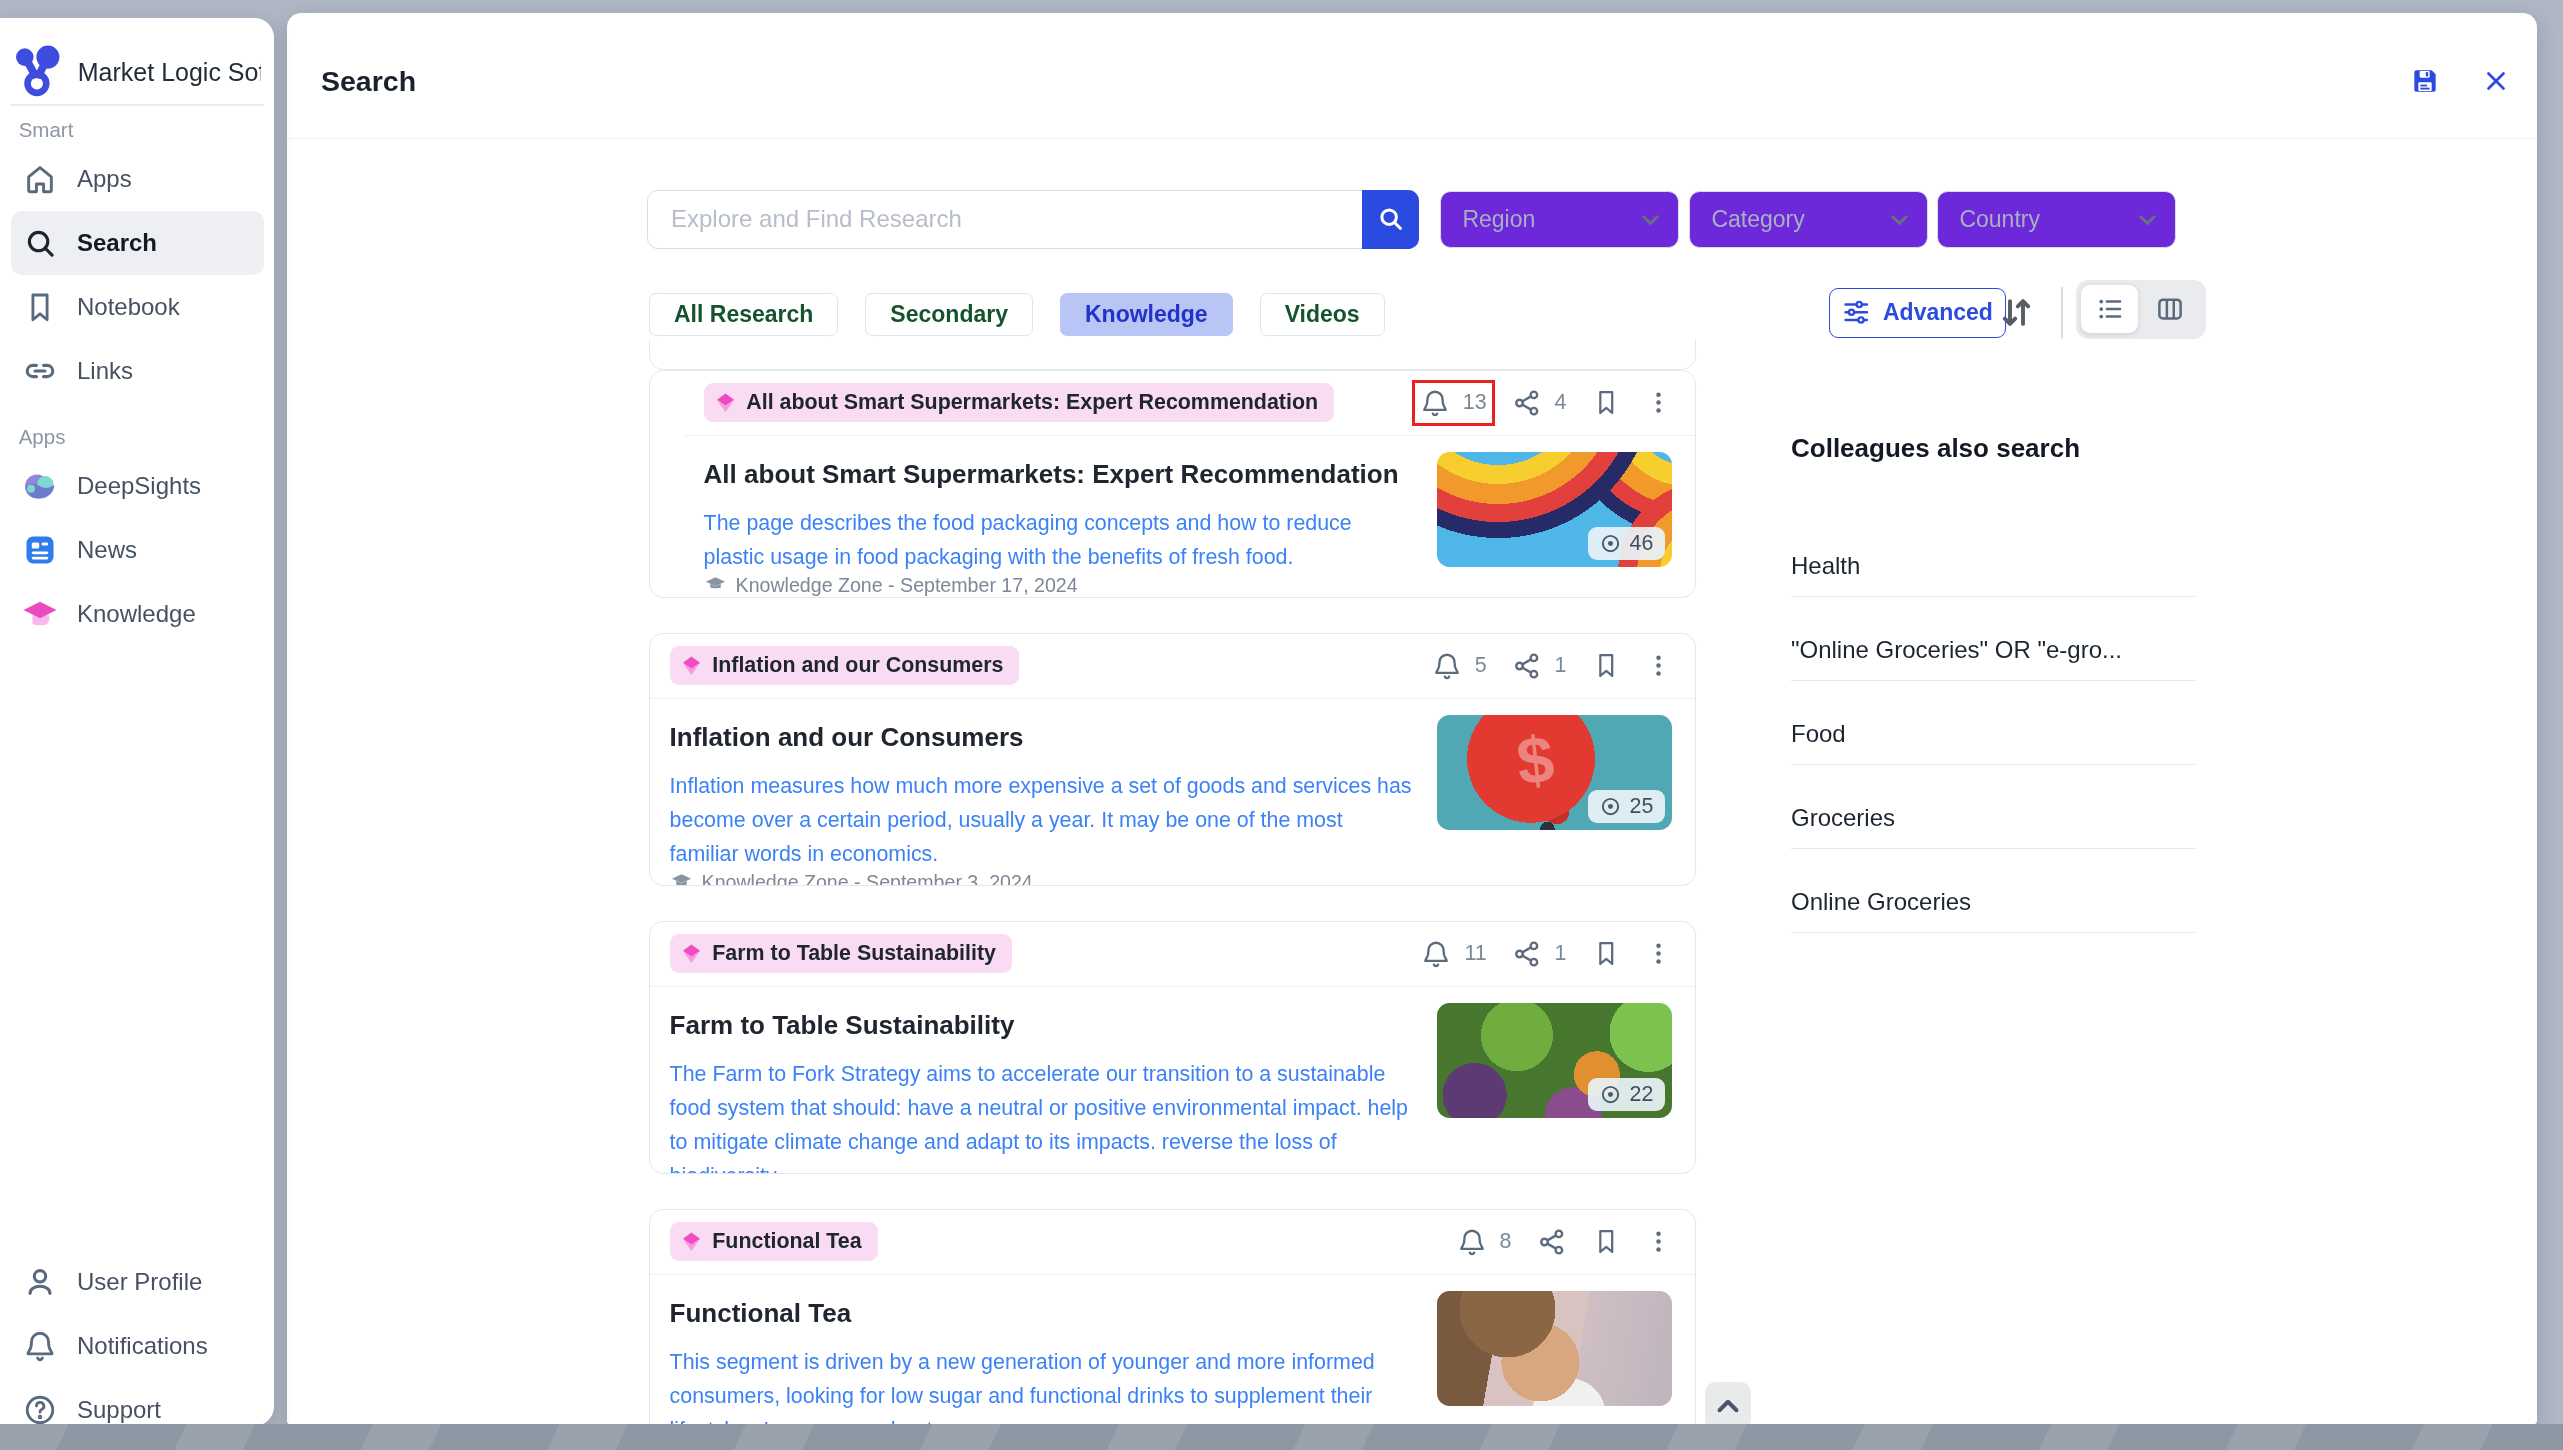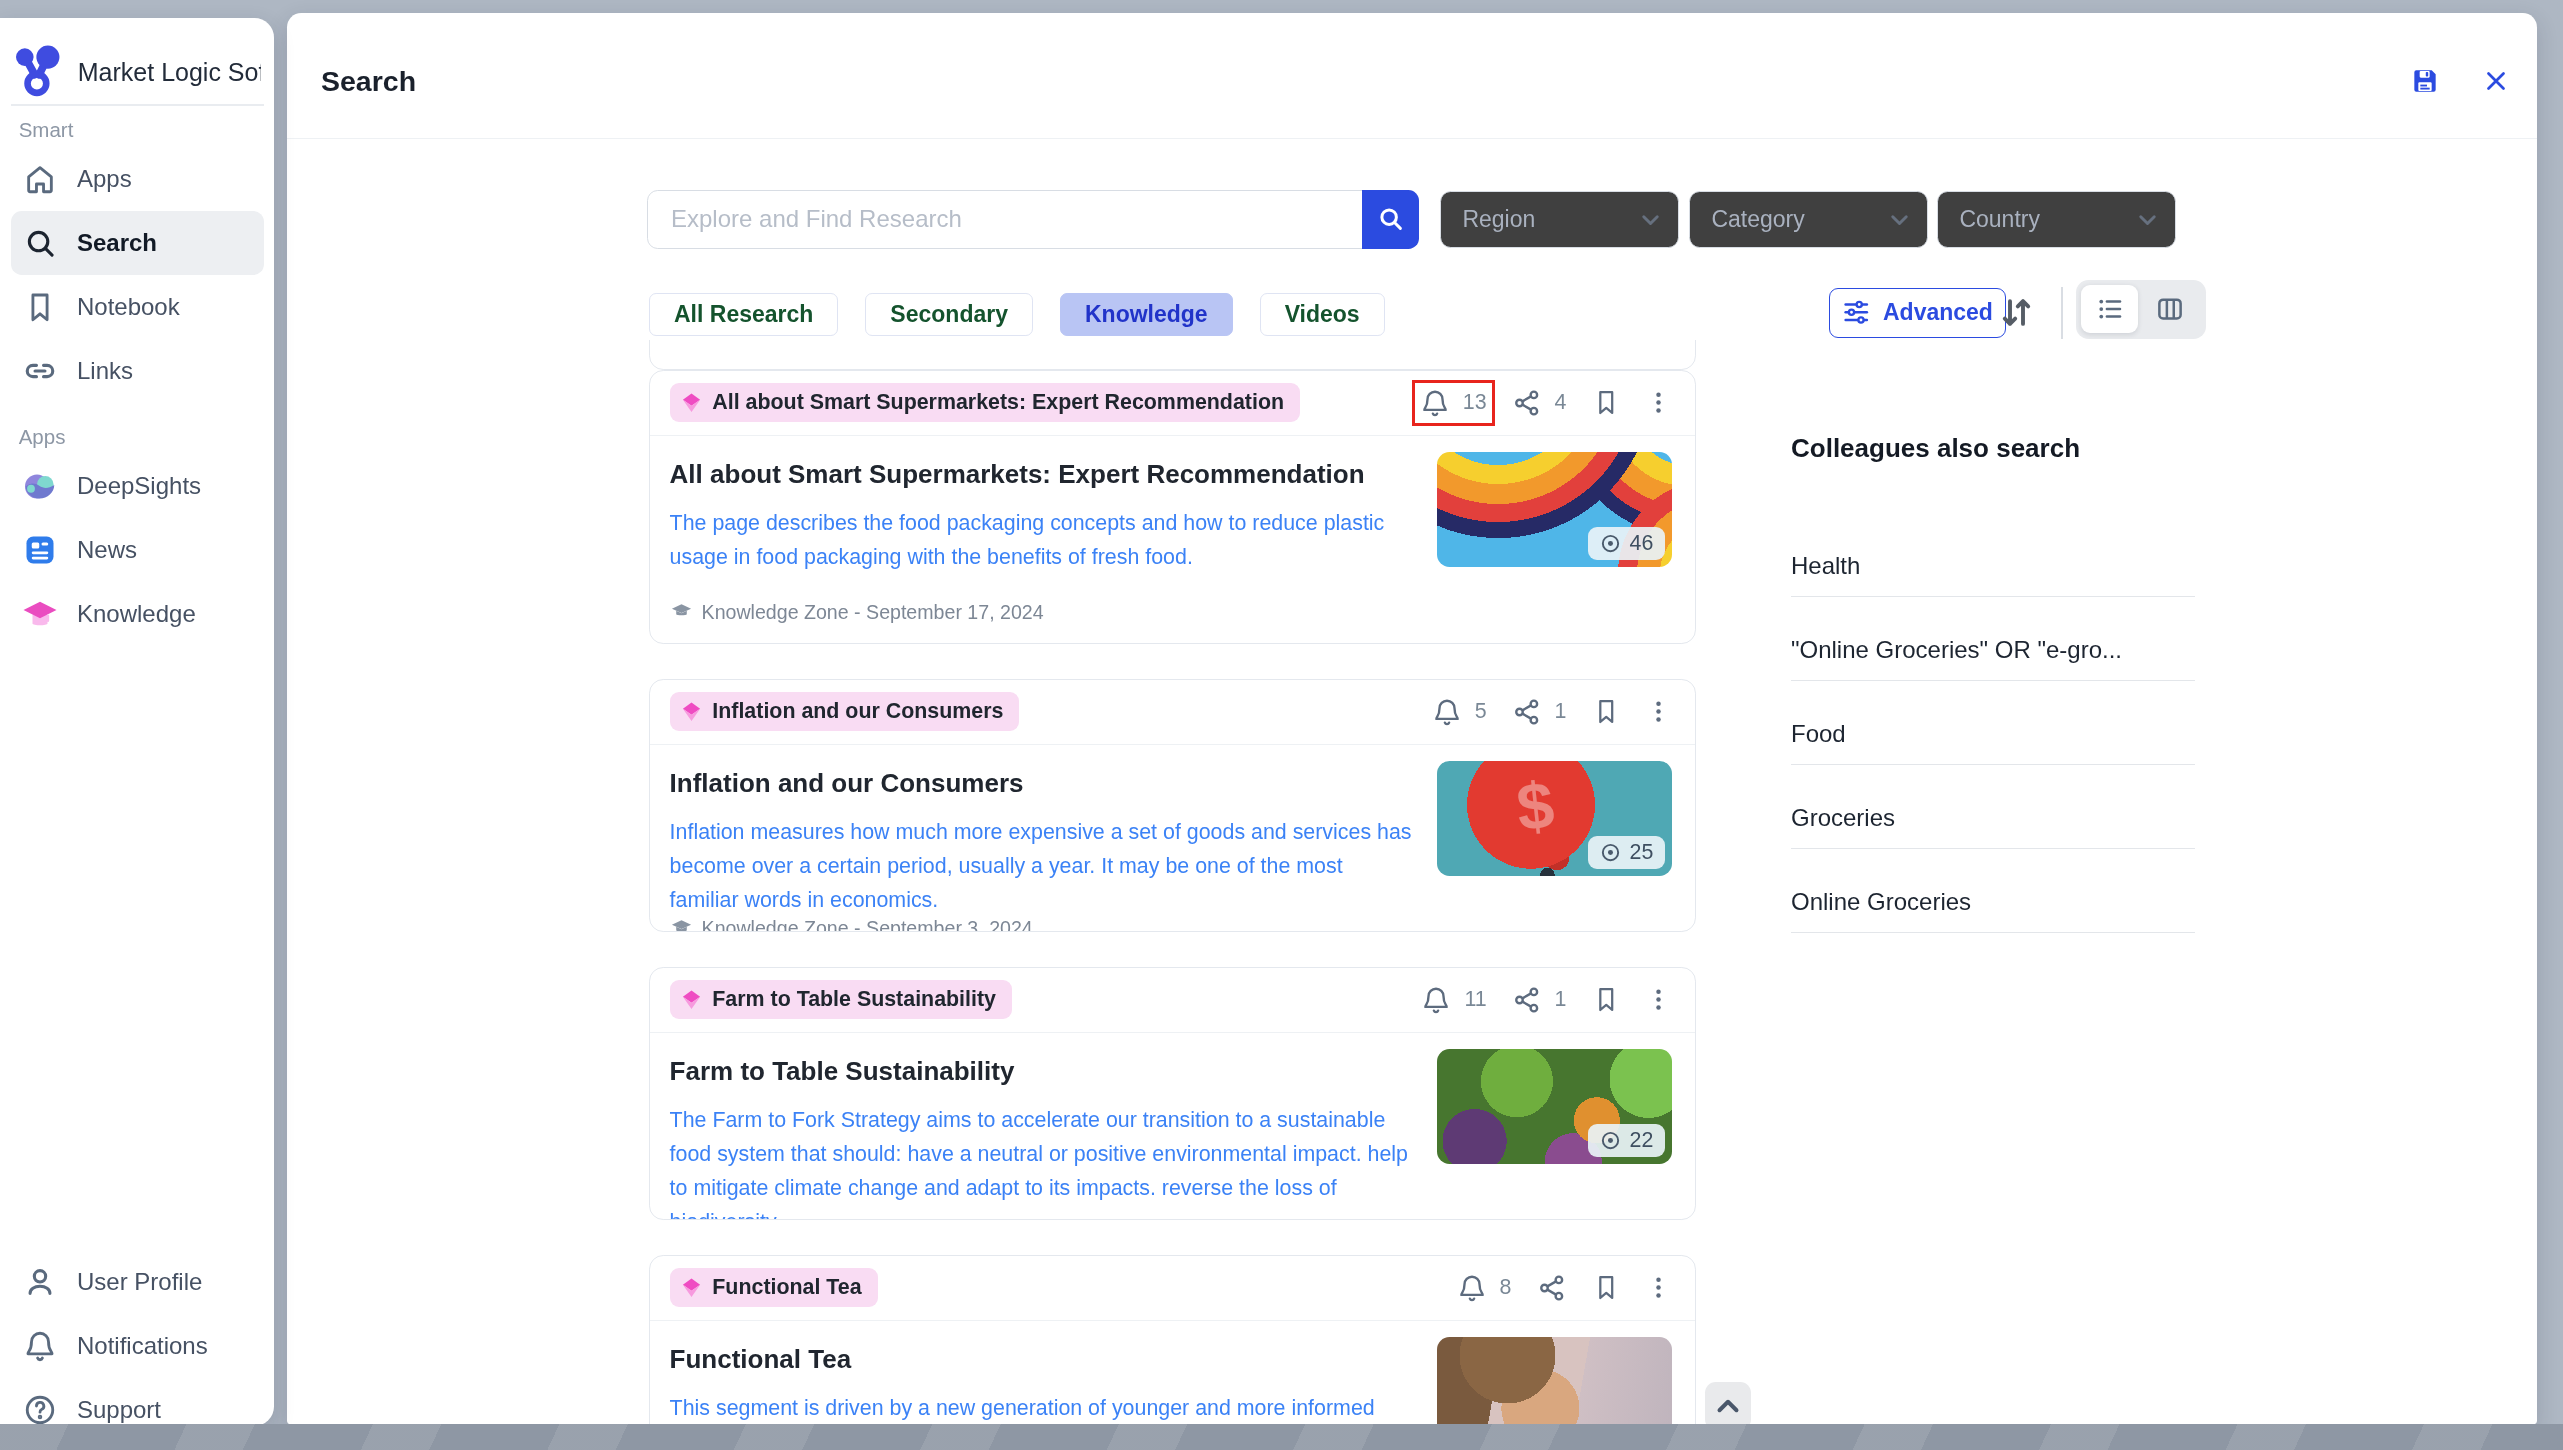--- a/index.html
+++ b/index.html
@@ -31,42 +31,42 @@
   .close-btn{left:2191px;}
   
   .search-wrap{position:absolute;left:360px;top:177px;width:772px;height:59px;}
   .search-input{width:100%;height:100%;box-sizing:border-box;border:1.8px solid #d8dde4;border-radius:10.7px;
                 padding:0 80px 0 23px;font-size:24px;color:#232c3a;font-family:"Liberation Sans",sans-serif;background:#fff;}
   .search-input::placeholder{color:#b6bdc8;}
   .search-go{position:absolute;right:0;top:0;width:57px;height:59px;background:#2b4be0;border:none;
              border-radius:0 10.7px 10.7px 0;display:flex;align-items:center;justify-content:center;cursor:pointer;}
   .dropdown{position:absolute;top:178px;height:57px;width:239px;box-sizing:border-box;border:1.8px solid #d8dde4;
             border-radius:10.7px;display:flex;align-items:center;justify-content:space-between;
-            padding:0 14.2px 0 21.4px;cursor:pointer;background:#404040;}
+            padding:0 14.2px 0 21.4px;cursor:pointer;background:#6d28d9;}
   .dropdown .dd-label{font-size:23px;color:#a9b1bf;}
   .dd-region{left:1153px;} .dd-category{left:1402px;gap:12px;} .dd-country{left:1650px;}
   
   .tabs-row{position:absolute;left:362px;top:280px;height:43px;display:flex;gap:27px;}
   .tab{height:43px;box-sizing:border-box;padding:0 24px;border:1.8px solid #dfe4f3;border-radius:7.1px;background:#fff;
        display:flex;align-items:center;font-size:23px;font-weight:700;color:#14532d;cursor:pointer;white-space:nowrap;}
   .tab.active{background:#b9c5f4;border-color:#b9c5f4;color:#2133c9;}
   .advanced-btn{position:absolute;left:1542px;top:275px;height:50px;box-sizing:border-box;padding:0 12px;
        border:1.8px solid #2b4be0;border-radius:9px;background:#fff;display:flex;align-items:center;gap:12.5px;
        font-size:23px;font-weight:700;color:#2b4be0;cursor:pointer;}
   .sort-btn{position:absolute;left:1706px;top:277px;width:46px;height:46px;display:flex;align-items:center;justify-content:center;cursor:pointer;}
   .vdivider{position:absolute;left:1774px;top:274px;width:1.8px;height:52px;background:#d9dde3;}
   .view-toggle{position:absolute;left:1789px;top:267px;width:130px;height:59px;background:#e9ebee;border-radius:12.5px;
        display:flex;align-items:center;padding:0 5.3px;box-sizing:border-box;gap:3.6px;}
   .seg{width:57px;height:48px;border-radius:9px;display:flex;align-items:center;justify-content:center;cursor:pointer;}
   .seg.active{background:#fff;box-shadow:0 1.8px 5.3px rgba(30,40,60,.12);}
   
   .results{position:absolute;left:362px;top:327px;width:1048px;height:1085px;overflow:hidden;}
   .card{position:relative;box-sizing:border-box;width:1047px;border:1.8px solid #e4e8ee;border-radius:14.2px;
         background:#fff;height:253px;margin-bottom:35px;overflow:hidden;}
-  .card.tall{height:274px;}
+  .card.tall{height:228px;padding-left:34px;}
   .card.sliver{height:98px;margin-top:-68px;margin-bottom:0;}
   .card-head{height:64px;display:flex;align-items:center;justify-content:space-between;
              padding:0 23px 0 19.6px;border-bottom:1.8px solid #eef1f4;}
   .tag{display:inline-flex;align-items:center;gap:9px;height:39px;padding:0 16px 0 10.7px;border-radius:9px;
        background:#f9dcf3;cursor:pointer;}
   .tag-label{font-size:21.4px;font-weight:700;color:#20262f;white-space:nowrap;}
   .card-actions{display:flex;align-items:center;gap:25px;}
   .act{display:inline-flex;align-items:center;gap:13px;cursor:pointer;}
   .count{font-size:21.4px;color:#7a8896;}
   .act.highlight{outline:3.6px solid #e8241d;outline-offset:5.3px;}

